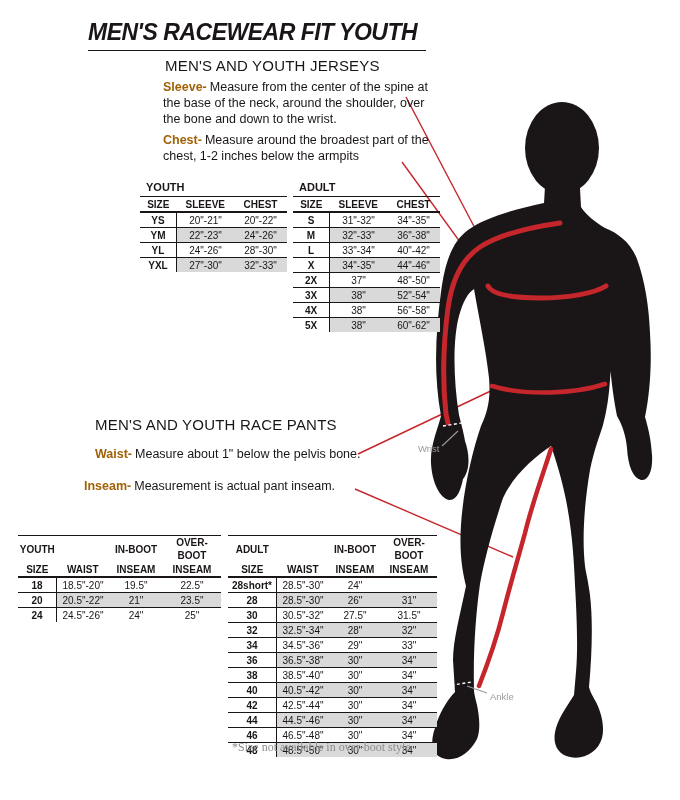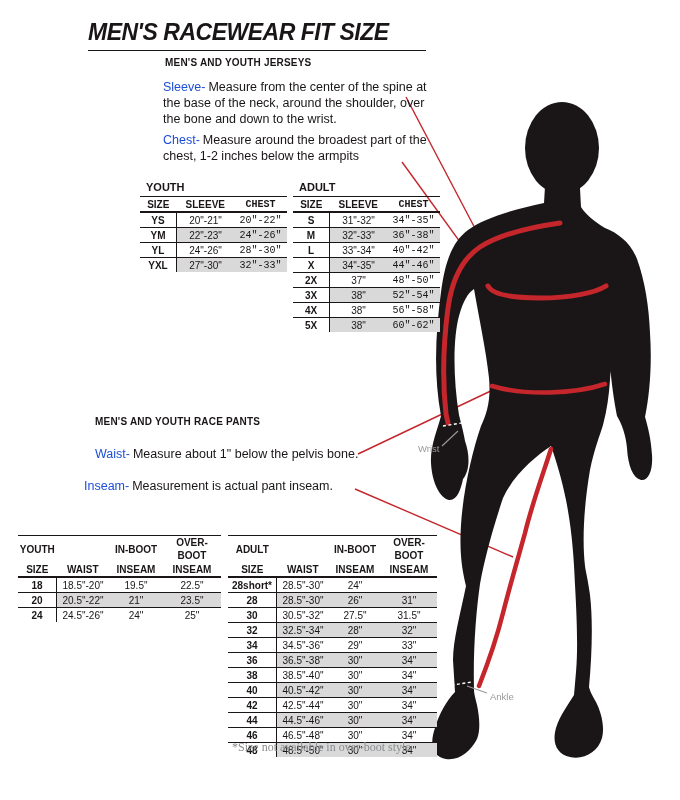--- a/index.html
+++ b/index.html
@@ -2,39 +2,39 @@
 <html><head>
 <meta charset="utf-8">
 <style>
   html,body{margin:0;padding:0;background:#fff;}
   #page{position:relative;width:680px;height:800px;background:#ffffff;overflow:hidden;
         font-family:"Liberation Sans","DejaVu Sans",sans-serif;color:#1a1617;}
   #fig-svg{position:absolute;left:0;top:0;z-index:1;}
   .abs{position:absolute;z-index:2;}
   .page-title{font-size:23px;font-weight:bold;font-style:italic;letter-spacing:-0.5px;white-space:nowrap;}
   .title-rule{border-top:1.6px solid #1a1617;width:338px;height:0;}
-  .section-heading{font-size:10px;font-weight:bold;letter-spacing:0.2px;white-space:nowrap;text-align:right;}
+  .section-heading{font-size:15px;font-weight:normal;letter-spacing:0.2px;white-space:nowrap;text-align:right;}
   .measure-note{margin:0;font-size:12.5px;line-height:16px;width:268px;}
-  .measure-note .term{color:#1d4ed8;font-weight:normal;}
+  .measure-note .term{color:#a16207;font-weight:bold;}
   .measure-note .desc{margin-left:3px;}
   .oneline{width:320px;white-space:nowrap;}
   .group-label{font-size:11px;font-weight:bold;margin:0 0 3px 6px;}
   table{border-collapse:collapse;table-layout:fixed;}
   th,td{padding:0;text-align:center;font-size:10px;height:14px;line-height:13px;overflow:hidden;}
   th{font-weight:bold;}
   thead tr.hrow th{border-top:1.2px solid #1a1617;border-bottom:2px solid #1a1617;}
   thead tr.top th{border:none;border-top:1.2px solid #1a1617;}
   thead tr.bottom th{border-bottom:2px solid #1a1617;}
   tbody td{border-top:1.3px solid #1a1617;}
   tbody tr:first-child td{border-top:none;}
   tbody td:first-child{border-right:1.5px solid #1a1617;font-weight:bold;}
   tbody tr:nth-child(even) td:not(:first-child){background:#d9d9d9;}
   .jersey th:nth-child(1),.jersey td:nth-child(1){width:36px;}
   .jersey th:nth-child(2),.jersey td:nth-child(2){width:57px;}
-  .jersey th:nth-child(3),.jersey td:nth-child(3){width:53px;font-family:Liberation Mono, monospace;}
+  .jersey th:nth-child(3),.jersey td:nth-child(3){width:53px;}
   .youth-pants th:nth-child(1),.youth-pants td:nth-child(1){width:38px;}
   .youth-pants th:nth-child(2),.youth-pants td:nth-child(2){width:52px;}
   .youth-pants th:nth-child(3),.youth-pants td:nth-child(3){width:54px;}
   .youth-pants th:nth-child(4),.youth-pants td:nth-child(4){width:58px;}
   .adult-pants th:nth-child(1),.adult-pants td:nth-child(1){width:48px;}
   .adult-pants th:nth-child(2),.adult-pants td:nth-child(2){width:52px;}
   .adult-pants th:nth-child(3),.adult-pants td:nth-child(3){width:52px;}
   .adult-pants th:nth-child(4),.adult-pants td:nth-child(4){width:56px;}
   .footnote{font-size:12px;color:#8a8c8e;font-family:Liberation Serif, serif;}
 </style>
@@ -87,21 +87,21 @@
     <path d="M 551,449 C 543,474 532,504 525,533 C 517,562 509,589 503,613 C 497,637 488,663 479,686" fill="none" stroke="#c5262c" stroke-width="4.5" stroke-linecap="round"></path>
 
     <line x1="443" y1="426" x2="468" y2="422" stroke="#ffffff" stroke-width="1.4" stroke-dasharray="3,2.5"></line>
     <line x1="446" y1="686" x2="472" y2="682" stroke="#ffffff" stroke-width="1.4" stroke-dasharray="3,2.5"></line>
     <line x1="442" y1="446" x2="458" y2="431" stroke="#9a9a9a" stroke-width="1.1"></line>
     <line x1="487" y1="693" x2="467" y2="686" stroke="#9a9a9a" stroke-width="1.1"></line>
     <text x="418" y="452" font-size="9.5" fill="#9a9a9a">Wrist</text>
     <text x="490" y="700" font-size="9.5" fill="#9a9a9a">Ankle</text>
   </svg>
 
-  <div class="abs page-title" style="left:88px;top:19px;">MEN'S RACEWEAR FIT SIZE</div>
+  <div class="abs page-title" style="left:88px;top:19px;">MEN'S RACEWEAR FIT YOUTH</div>
   <div class="abs title-rule" style="left:88px;top:50px;"></div>
 
   <div class="abs section-heading" style="left:165px;top:57px;">MEN'S AND YOUTH JERSEYS</div>
   <p class="abs measure-note" style="left:163px;top:79px;">
     <span class="term">Sleeve-</span><span class="desc">Measure from the center of the spine at the base of the neck, around the shoulder, over the bone and down to the wrist.</span>
   </p>
   <p class="abs measure-note" style="left:163px;top:132px;">
     <span class="term">Chest-</span><span class="desc">Measure around the broadest part of the chest, 1-2 inches below the armpits</span>
   </p>
 

